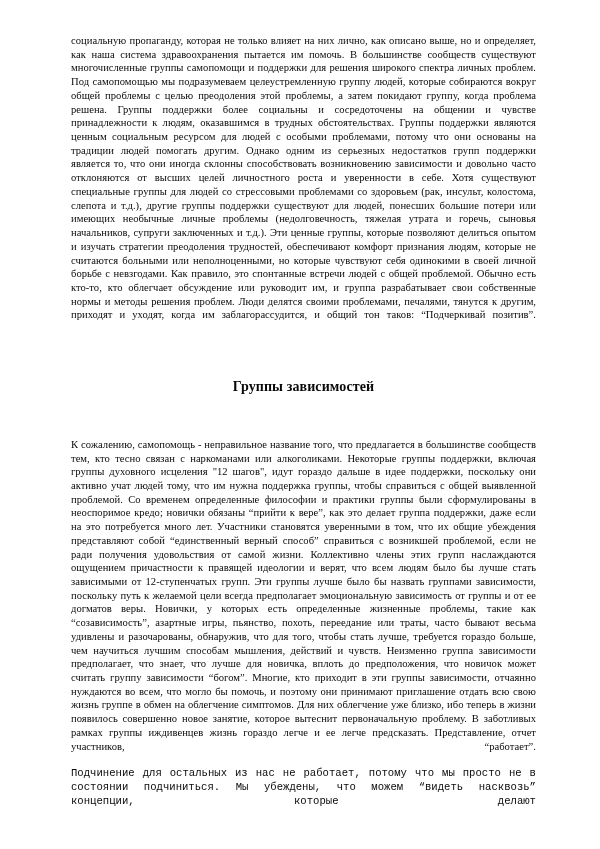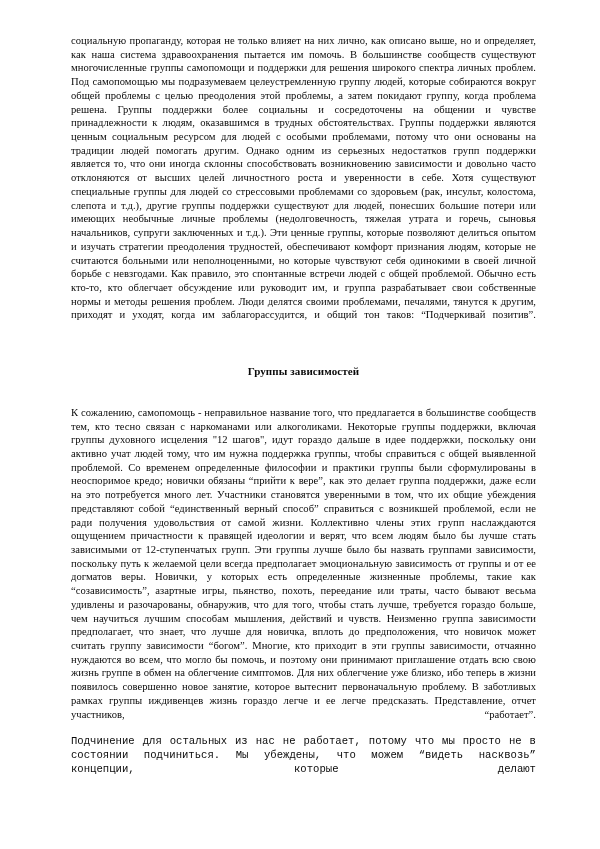--- a/index.html
+++ b/index.html
@@ -39,22 +39,22 @@
     text-align: justify;
     font-family: Liberation Mono, monospace;
   }
   
   p.para::after {
     content: "";
     display: inline-block;
     width: 100%;
   }
   h2.section-heading {
-    margin: 0;
-    font-size: 11px;
+    margin: 16px;
+    font-size: 14px;
     line-height: 16px;
     font-weight: bold;
     text-align: center;
     letter-spacing: 0.1px;
   }
   .gap-before-heading { height: 27px; }
   .gap-after-heading  { height: 27px; }
 </style>
 </head>
 <body>

